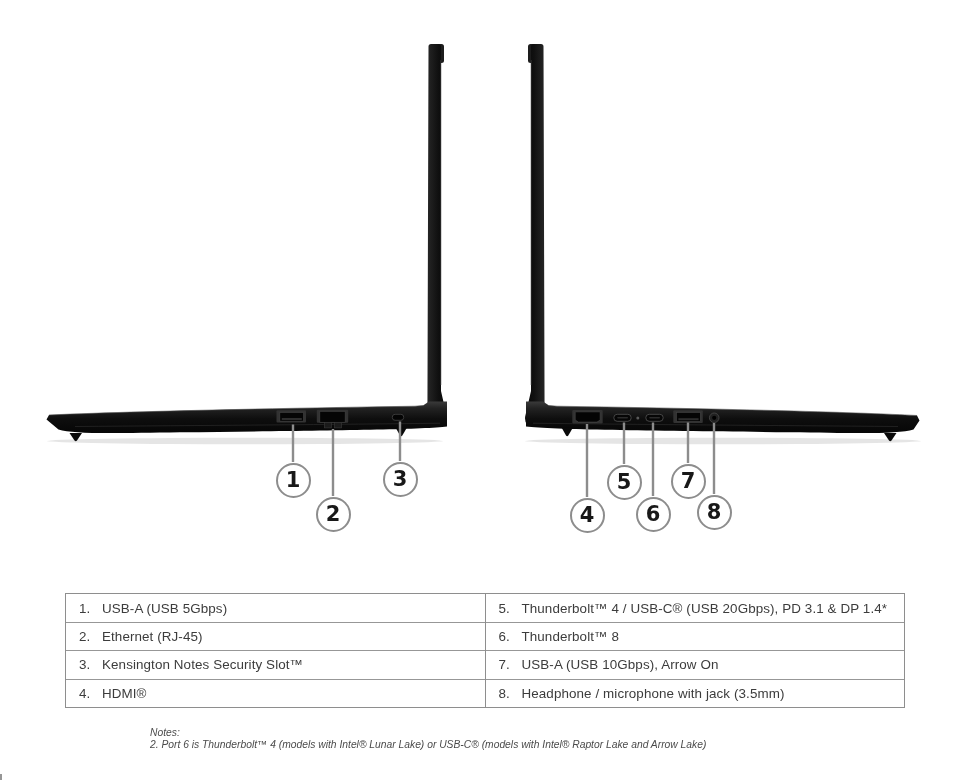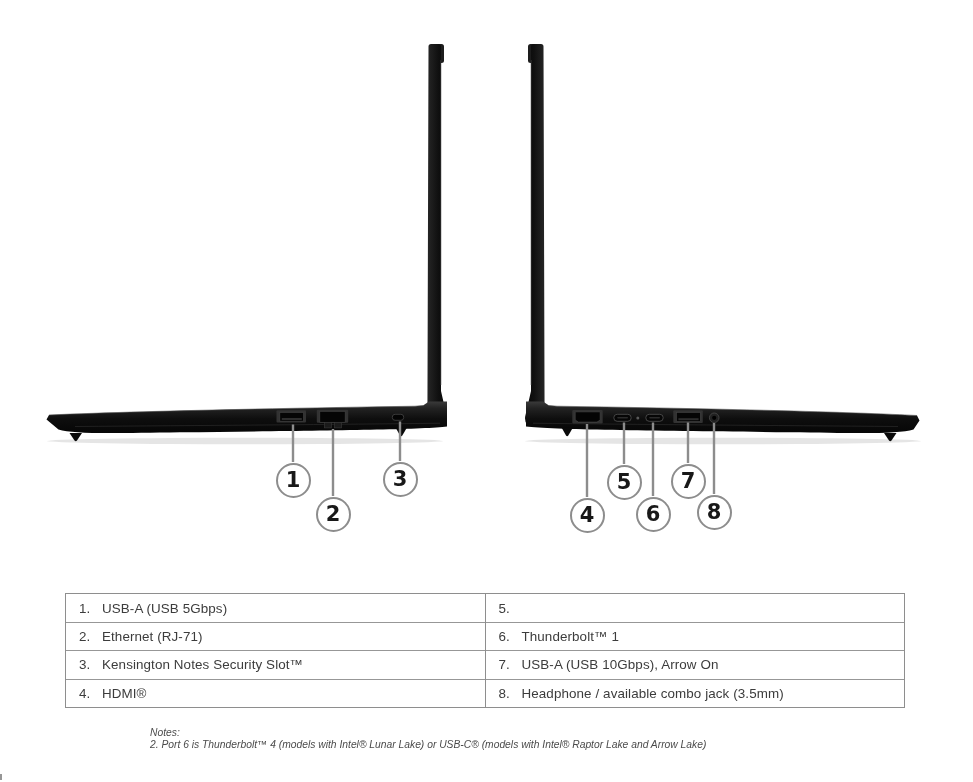--- a/index.html
+++ b/index.html
@@ -150,46 +150,47 @@
   <div class="callout" style="left:696.5px;top:494.5px">8</div>
 
   <div class="ports-table">
     <div class="ports-col">
       <div class="ports-cell">
         <span class="cell-num">1.</span>
         <span class="cell-label">USB-A (USB 5Gbps)</span>
       </div>
       <div class="ports-cell">
         <span class="cell-num">2.</span>
-        <span class="cell-label">Ethernet (RJ-71)</span>
+        <span class="cell-label">Ethernet (RJ-45)</span>
       </div>
       <div class="ports-cell">
         <span class="cell-num">3.</span>
         <span class="cell-label">Kensington Notes Security Slot™</span>
       </div>
       <div class="ports-cell">
         <span class="cell-num">4.</span>
         <span class="cell-label">HDMI®</span>
       </div>
     </div>
     <div class="ports-col right">
       <div class="ports-cell">
         <span class="cell-num">5.</span>
+        <span class="cell-label">Thunderbolt™ 4 / USB-C® (USB 20Gbps), PD 3.1 &amp; DP 1.4*</span>
       </div>
       <div class="ports-cell">
         <span class="cell-num">6.</span>
-        <span class="cell-label">Thunderbolt™ 1</span>
+        <span class="cell-label">Thunderbolt™ 8</span>
       </div>
       <div class="ports-cell">
         <span class="cell-num">7.</span>
         <span class="cell-label">USB-A (USB 10Gbps), Arrow On</span>
       </div>
       <div class="ports-cell">
         <span class="cell-num">8.</span>
-        <span class="cell-label">Headphone / available combo jack (3.5mm)</span>
+        <span class="cell-label">Headphone / microphone with jack (3.5mm)</span>
       </div>
     </div>
   </div>
 
   <div class="notes">
     <div>Notes:</div>
     <div>2. Port 6 is Thunderbolt™ 4 (models with Intel® Lunar Lake) or USB-C® (models with Intel® Raptor Lake and Arrow Lake)</div>
   </div>
 
   <div class="artifact"></div>

